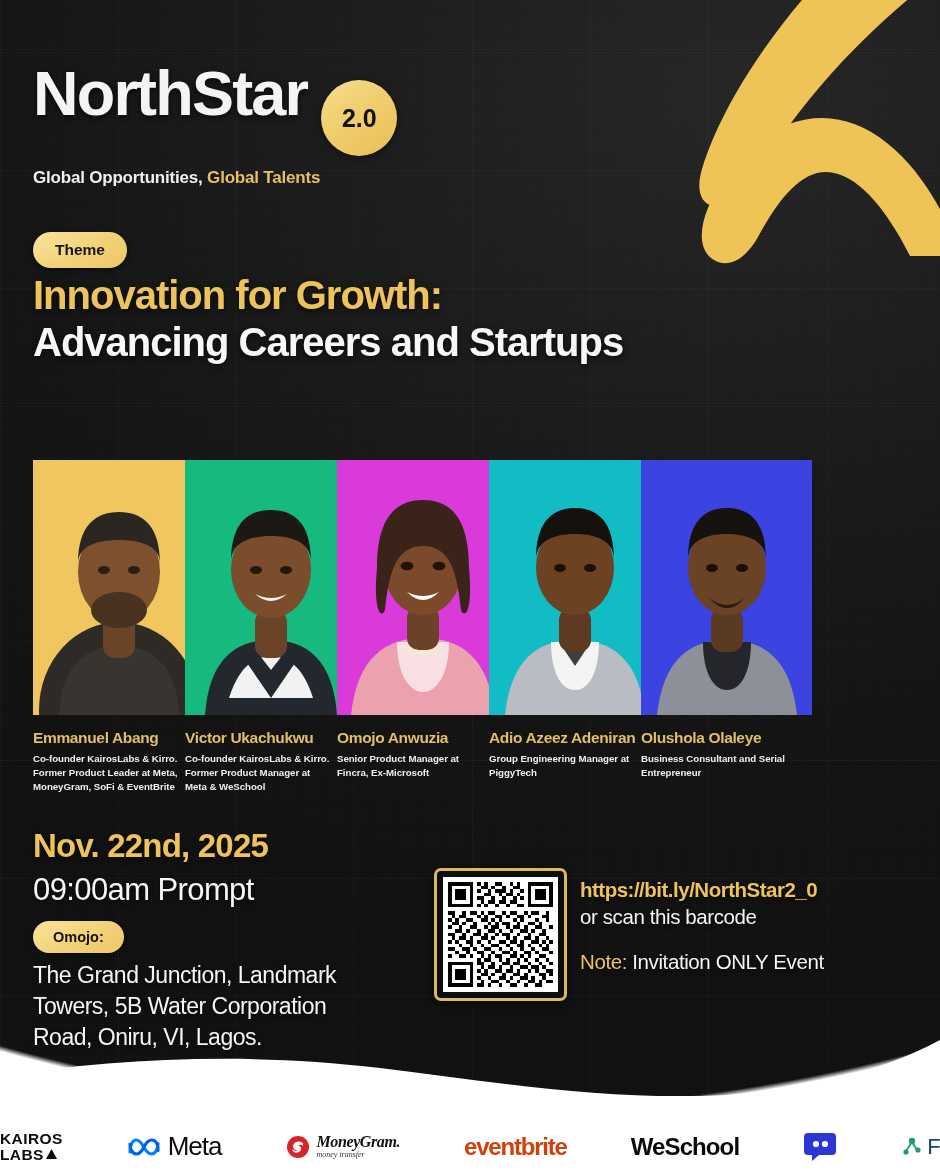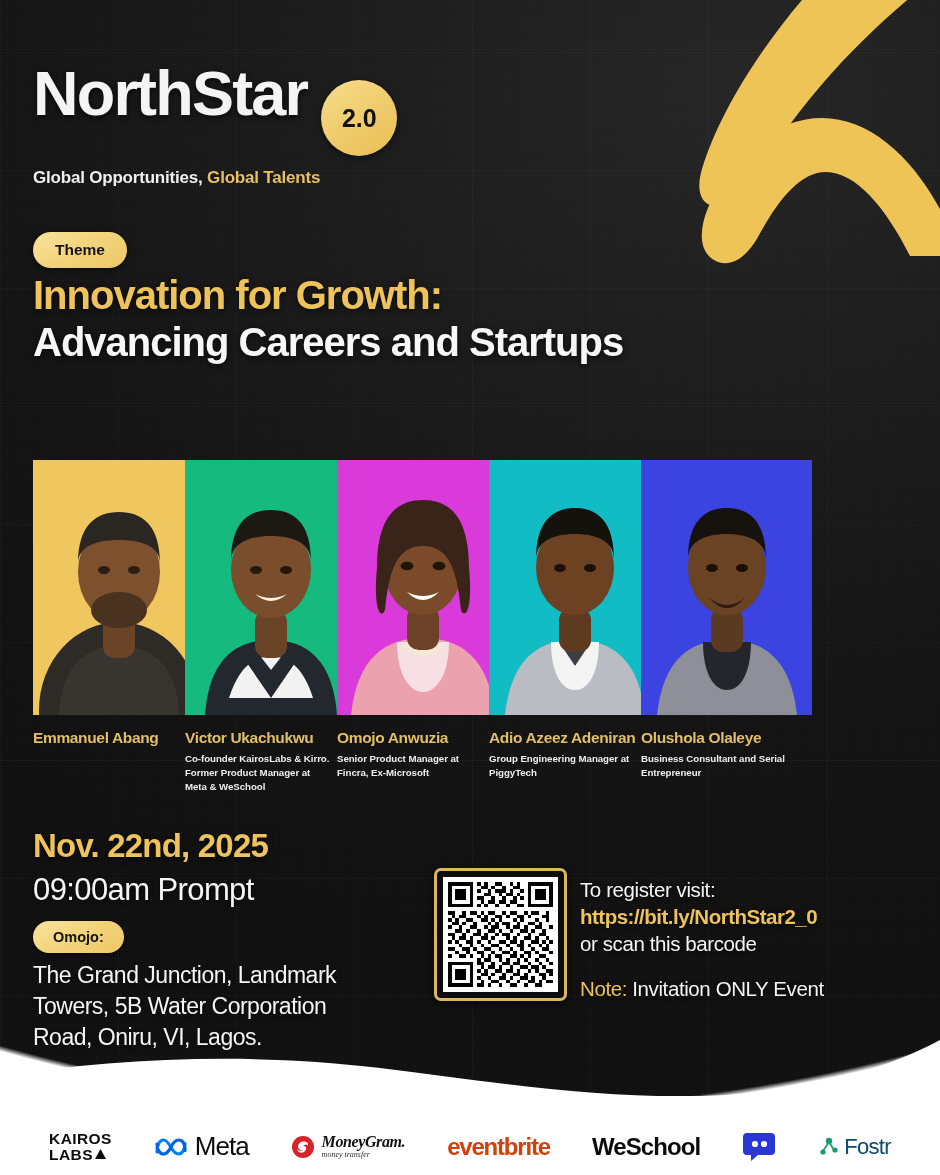--- a/index.html
+++ b/index.html
@@ -109,21 +109,21 @@
               text-shadow:0 2px 5px rgba(0,0,0,.6); }
   .reg-url { font-size:20.5px; font-weight:bold; color:#eec35c; letter-spacing:-.5px; line-height:1.32;
              text-shadow:0 2px 5px rgba(0,0,0,.6); }
   .reg-note { margin-top:20px; font-size:20.5px; letter-spacing:-.4px; color:#f5f5f5;
               text-shadow:0 2px 5px rgba(0,0,0,.6); }
   .reg-note .gold { color:#eec35c; }
 
   
   .logos {
     position:absolute; left:0; top:1118px; width:940px; height:57px;
-    display:flex; align-items:center; justify-content:center; gap:42px;
+    display:flex; align-items:center; justify-content:space-between; gap:64px;
   }
   .logo { display:flex; align-items:center; height:40px; }
   .kairos { font-size:15.5px; font-weight:bold; color:#0b0b0b; line-height:1.0; letter-spacing:.4px; }
   .meta-wrap { display:flex; align-items:center; gap:7px; }
   .meta-txt { font-size:26px; color:#0b0b0b; letter-spacing:-1px; }
   .mg-wrap { display:flex; align-items:center; gap:7px; }
   .mg-text { line-height:1.05; }
   .mg-main { font-size:16px; font-weight:bold; font-style:italic; color:#111; letter-spacing:-.4px;
              font-family:"Liberation Serif", serif; }
   .mg-sub { font-size:8px; color:#333; font-style:italic; font-family:"Liberation Serif", serif; }
@@ -173,20 +173,21 @@
           <path d="M26 255 C28 206 52 186 86 186 C120 186 144 206 146 255 Z" fill="#383430"></path>
           <rect x="70" y="150" width="32" height="48" rx="12" fill="#6b4427"></rect>
           <ellipse cx="86" cy="112" rx="41" ry="50" fill="#7d512e"></ellipse>
           <path d="M45 104 C45 66 62 52 86 52 C110 52 127 66 127 104 C127 88 112 80 86 80 C60 80 45 88 45 104 Z" fill="#2a2622"></path>
           <ellipse cx="86" cy="150" rx="28" ry="18" fill="#4a3220"></ellipse>
           <ellipse cx="71" cy="110" rx="6" ry="4" fill="#2b1d12"></ellipse>
           <ellipse cx="101" cy="110" rx="6" ry="4" fill="#2b1d12"></ellipse>
         </svg>
       </div>
       <div class="sp-name">Emmanuel Abang</div>
+      <div class="sp-role">Co-founder KairosLabs &amp; Kirro. Former Product Leader at Meta, MoneyGram, SoFi &amp; EventBrite</div>
     </div>
 
     <div class="sp">
       <div class="sp-photo">
         <svg viewBox="0 0 171 255" preserveAspectRatio="xMidYMid slice">
           <rect width="171" height="255" fill="#16b97e"></rect>
           <path d="M20 255 C24 200 50 180 86 180 C122 180 148 200 152 255 Z" fill="#23282e"></path>
           <path d="M44 238 C52 212 66 196 86 196 C106 196 120 212 128 238 Z" fill="#f2f2f2"></path>
           <path d="M60 200 L86 238 L112 200 L100 192 L86 210 L72 192 Z" fill="#23282e"></path>
           <rect x="70" y="150" width="32" height="48" rx="12" fill="#6b4427"></rect>
@@ -495,21 +496,20 @@
             <rect x="14" y="28" width="1" height="1"></rect>
             <rect x="17" y="28" width="2" height="1"></rect>
             <rect x="21" y="28" width="1" height="1"></rect>
             <rect x="24" y="28" width="2" height="1"></rect>
         </g>
       </svg>
     </div>
   </div>
 
   <div class="register">
-    <div class="reg-line">To register visit:</div>
     <div class="reg-url">https://bit.ly/NorthStar2_0</div>
     <div class="reg-line">or scan this barcode</div>
     <div class="reg-note">
       <span class="gold">Note:</span>
       <span>Invitation ONLY Event</span>
     </div>
   </div>
 
   <div class="logos">
 

